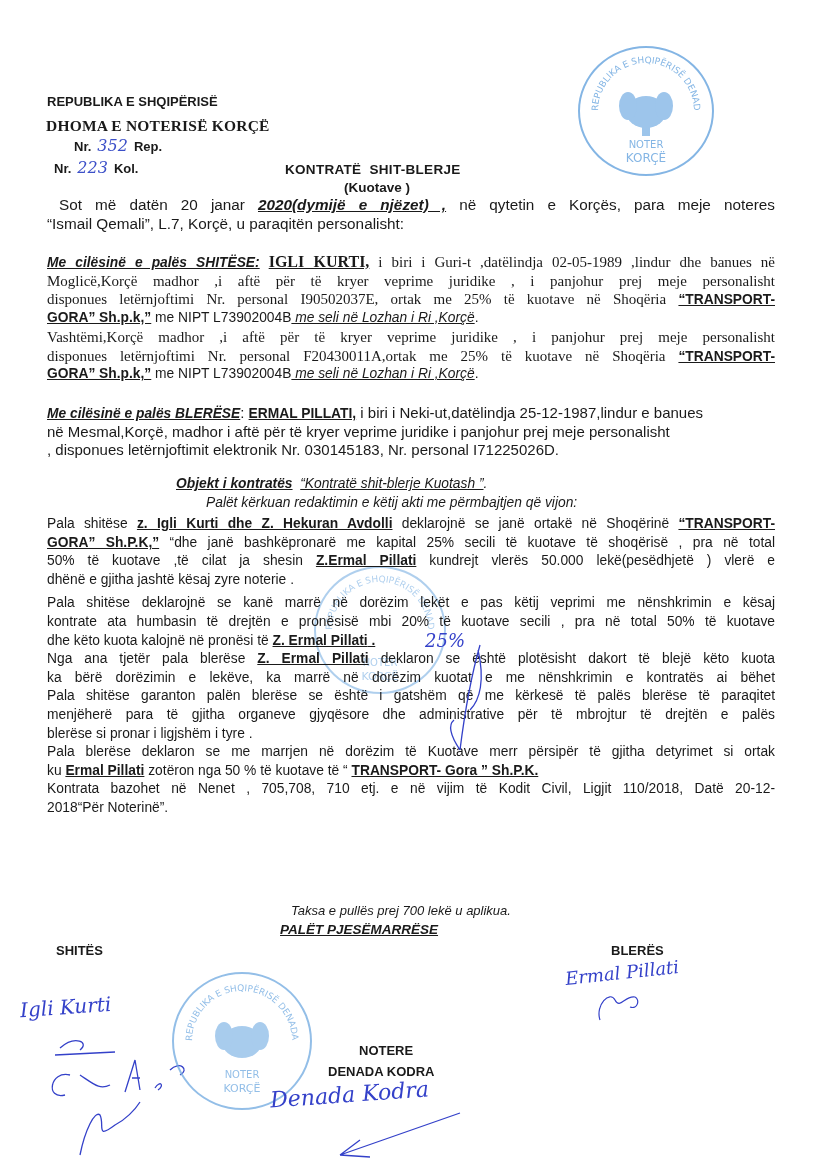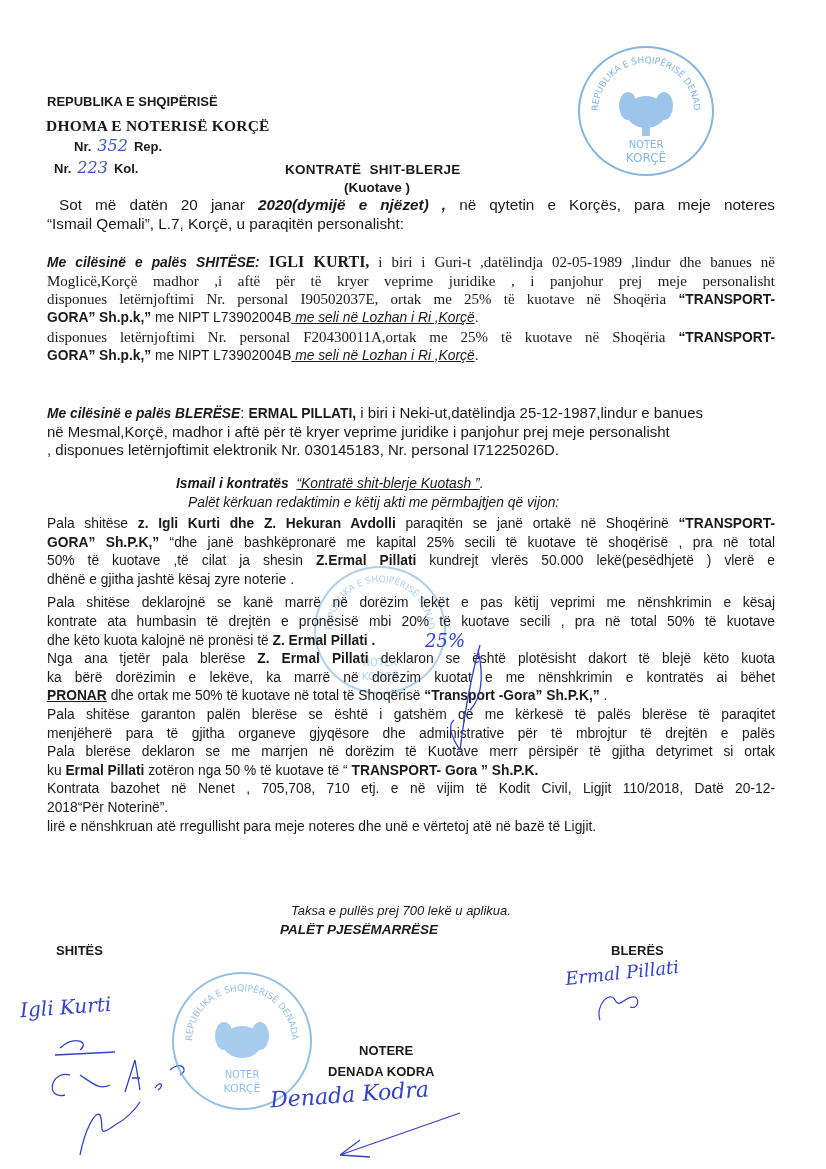--- a/index.html
+++ b/index.html
@@ -9,21 +9,21 @@
   .serif { font-family: "Liberation Serif", "DejaVu Serif", serif; }
   .hdr1 { left: 47px; top: 94px; font-size: 13px; font-weight: bold; }
   .hdr2 { left: 46px; top: 117px; font-size: 15.5px; font-weight: bold; letter-spacing: 0.2px; }
   .nr { left: 54px; font-size: 13px; font-weight: bold; }
   .nr .hand { font-family: "DejaVu Serif", serif; font-style: italic; font-weight: normal; color: #3b4fc8; font-size: 16px; padding: 0 6px 0 6px; }
   .title { left: 285px; top: 162px; font-size: 13.5px; font-weight: bold; letter-spacing: 0.3px; }
   .subtitle { left: 344px; top: 180px; font-size: 13.5px; font-weight: bold; }
   .body { left: 47px; width: 728px; font-size: 14.6px; line-height: 18.6px; }
   .line { white-space: nowrap; height: 18.6px; }
   .just { text-align: justify; text-align-last: justify; white-space: normal; }
-  .b { font-weight: bold; }
+  .b { font-weight: bold; text-decoration: underline; }
   .i { font-style: italic; }
   .u { text-decoration: underline; }
   .tnr { font-family: "Liberation Serif", "DejaVu Serif", serif; font-size: 15px; }
   .cal { font-family: "Liberation Sans", "DejaVu Sans", sans-serif; font-size: 13.8px; }
   .stamp { border-radius: 50%; border: 2px solid #6fa9e0; color: #6fa9e0; opacity: 0.85; }
   .stamp svg { width: 100%; height: 100%; }
   .sig { color: #3441c9; }
   .lbl { font-family: "Liberation Sans", "DejaVu Sans", sans-serif; font-weight: bold; font-size: 13px; }
 </style>
 </head>
@@ -63,70 +63,70 @@
 </div>
 
 <div class="abs body" style="top:253px;">
   <div class="line just tnr"><span class="cal b i">Me cilësinë e palës SHITËSE:</span> <span class="b" style="font-size:16px;">IGLI KURTI,</span><span>  i biri i Guri-t ,datëlindja  02-05-1989 ,lindur dhe banues në</span></div>
   <div class="line just tnr">Moglicë,Korçë madhor ,i aftë    për të kryer veprime juridike , i panjohur prej meje personalisht</div>
   <div class="line just"><span class="tnr">disponues letërnjoftimi  Nr. personal I90502037E, ortak me 25% të kuotave në Shoqëria </span><span class="cal b">“TRANSPORT-</span></div>
   <div class="line cal"><span class="b">GORA” Sh.p.k,”</span><span>  me NIPT L73902004B</span><span class="i u"> me seli në Lozhan i Ri ,Korçë</span><span>.</span></div>
 </div>
 
 <div class="abs body" style="top:328px;">
+  <div class="line just tnr">Vashtëmi,Korçë madhor ,i aftë    për të kryer veprime juridike , i panjohur prej meje personalisht</div>
   <div class="line just"><span class="tnr">disponues letërnjoftimi   Nr. personal F20430011A,ortak me 25% të kuotave në Shoqëria </span><span class="cal b">“TRANSPORT-</span></div>
   <div class="line cal"><span class="b">GORA” Sh.p.k,”</span><span>  me NIPT L73902004B</span><span class="i u"> me seli në Lozhan i Ri ,Korçë</span><span>.</span></div>
 </div>
 
 <div class="abs body sans" style="top:404px; font-size:15px;">
   <div class="line"><span class="cal b i">Me cilësinë e palës  BLERËSE</span><span>: </span><span class="cal b">ERMAL PILLATI,</span><span> i biri i Neki-ut,datëlindja 25-12-1987,lindur  e banues</span></div>
   <div class="line">në Mesmal,Korçë, madhor i aftë   për të kryer veprime juridike i panjohur prej meje personalisht</div>
   <div class="line">, disponues letërnjoftimit elektronik Nr. 030145183, Nr. personal  I71225026D.</div>
 </div>
 
 <div class="abs cal" style="left:176px; top:476px; font-size:13.8px;">
-  <span class="b i">Ismail i kontratës</span>&nbsp;&nbsp;<span class="i u">“Kontratë shit-blerje Kuotash ”</span><span class="i">.</span>
+  <span class="b i">Objekt i kontratës</span>&nbsp;&nbsp;<span class="i u">“Kontratë shit-blerje Kuotash ”</span><span class="i">.</span>
 </div>
-<div class="abs cal i" style="left:188px; top:495px; font-size:13.8px;">Palët kërkuan redaktimin e këtij akti me përmbajtjen që vijon:</div>
+<div class="abs cal i" style="left:206px; top:495px; font-size:13.8px;">Palët kërkuan redaktimin e këtij akti me përmbajtjen që vijon:</div>
 
 <div class="abs stamp" style="left:314px; top:566px; width:128px; height:124px; opacity:0.55;">
   <svg viewBox="0 0 128 124">
     <defs>
         <path id="ringMid" d="M 16 62 A 48 48 0 0 1 112 62"></path>
       </defs>
     <text font-size="9" fill="#6fa9e0" font-family="DejaVu Sans, sans-serif"><textPath href="#ringMid">REPUBLIKA E SHQIPËRISË  DENADA K. KODRA</textPath></text>
     <text x="64" y="98" text-anchor="middle" font-size="10" fill="#6fa9e0" font-family="DejaVu Sans, sans-serif">NOTER</text>
     <text x="64" y="112" text-anchor="middle" font-size="11" fill="#6fa9e0" font-family="DejaVu Sans, sans-serif">KORÇË</text>
   </svg>
 </div>
 
 <div class="abs body cal" style="top:515px;">
-  <div class="line just"><span>Pala shitëse </span><span class="b">z. Igli Kurti dhe Z. Hekuran Avdolli</span><span>   paraqitën se janë ortakë në Shoqërinë  </span><span class="b">“TRANSPORT-</span></div>
+  <div class="line just"><span>Pala shitëse </span><span class="b">z. Igli Kurti dhe Z. Hekuran Avdolli</span><span>   deklarojnë se janë ortakë në Shoqërinë  </span><span class="b">“TRANSPORT-</span></div>
   <div class="line just"><span class="b">GORA” Sh.P.K,”</span><span>  “dhe janë bashkëpronarë me kapital 25%  secili të kuotave të shoqërisë , pra në total</span></div>
   <div class="line just"><span>50% të kuotave ,të cilat  ja shesin   </span><span class="b">Z.Ermal Pillati</span><span>  kundrejt vlerës  50.000 lekë(pesëdhjetë ) vlerë e</span></div>
   <div class="line">dhënë e gjitha jashtë  kësaj zyre noterie  .</div>
 
   <div class="line just" style="margin-top:5px;">Pala shitëse deklarojnë se kanë marrë në dorëzim lekët  e pas këtij veprimi me nënshkrimin e kësaj</div>
   <div class="line just">kontrate ata humbasin të drejtën e pronësisë  mbi  20% të  kuotave  secili , pra në total 50% të kuotave</div>
   <div class="line"><span>dhe  këto kuota   kalojnë në pronësi të </span><span class="b">Z. Ermal Pillati</span><span class="b"> .</span></div>
 
   <div class="line just"><span>Nga ana tjetër pala blerëse  </span><span class="b">Z. Ermal Pillati</span><span>      deklaron  se është plotësisht dakort të blejë   këto kuota</span></div>
   <div class="line just">ka bërë dorëzimin e lekëve, ka marrë në dorëzim kuotat  e me nënshkrimin e kontratës ai bëhet</div>
-  <div class="line"><span class="b u">PRONAR</span><span>  dhe ortak me  50%   të kuotave  në total  të Shoqërisë </span><span class="b">“Transport -Gora” Sh.P.K,”</span><span>  .</span></div>
 
   <div class="line just">Pala shitëse garanton palën blerëse se është i gatshëm  që me kërkesë të palës blerëse të paraqitet</div>
   <div class="line just">menjëherë  para të gjitha organeve gjyqësore dhe administrative për të mbrojtur të drejtën e palës</div>
+  <div class="line">blerëse si pronar i ligjshëm i tyre .</div>
 
   <div class="line just">Pala blerëse  deklaron se me marrjen në dorëzim të Kuotave  merr përsipër të gjitha detyrimet si ortak</div>
   <div class="line"><span>ku </span><span class="b">Ermal Pillati</span><span>    zotëron nga   50 %   të kuotave  të “ </span><span class="b">TRANSPORT- Gora ” Sh.P.K.</span></div>
 
   <div class="line just">Kontrata bazohet në Nenet , 705,708, 710 etj. e në vijim të Kodit Civil, Ligjit  110/2018, Datë 20-12-</div>
   <div class="line">2018“Për Noterinë”.</div>
 
-  <div class="line">lirë e nënshkruan atë rregullisht para meje noteres dhe unë e vërtetoj atë në bazë të Ligjit.</div>
 </div>
 
 <div class="abs sig" style="left:425px; top:630px; font-family:'DejaVu Serif',serif; font-style:italic; font-size:18px;">25%</div>
 <svg class="abs" style="left:440px; top:640px; width:60px; height:120px;" viewBox="0 0 60 120">
   <path d="M40 5 C 30 40, 25 70, 20 110 M20 110 C 10 95, 8 85, 14 80 M38 10 C 45 40, 40 60, 30 70" stroke="#3441c9" stroke-width="1.3" fill="none"></path>
 </svg>
 
 <div class="abs cal i" style="left:291px; top:903px; font-size:13px;">Taksa e pullës prej 700 lekë u aplikua.</div>
 <div class="abs cal b i" style="left:280px; top:922px; font-size:13.5px;">PALËT PJESËMARRËSE</div>
 <div class="abs lbl" style="left:56px; top:943px;">SHITËS</div>

